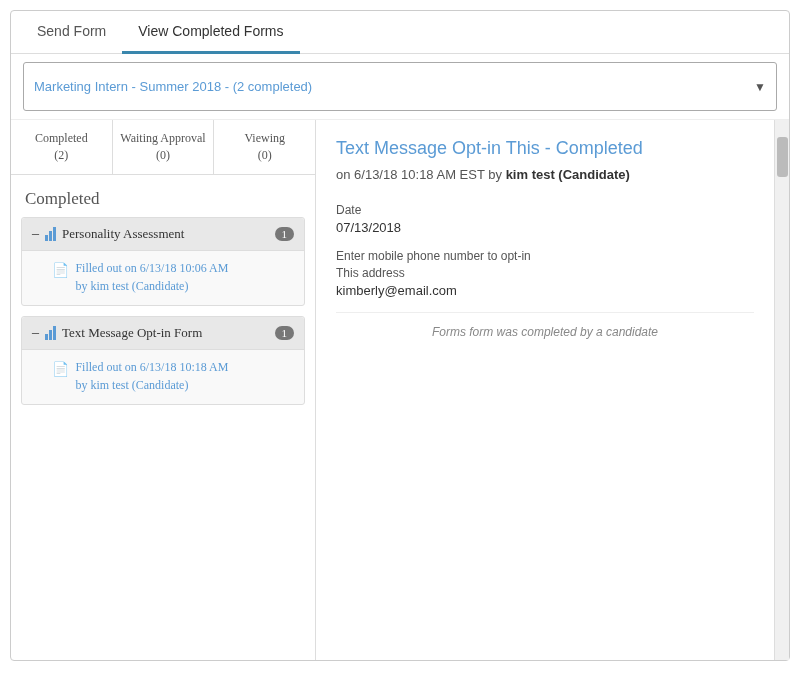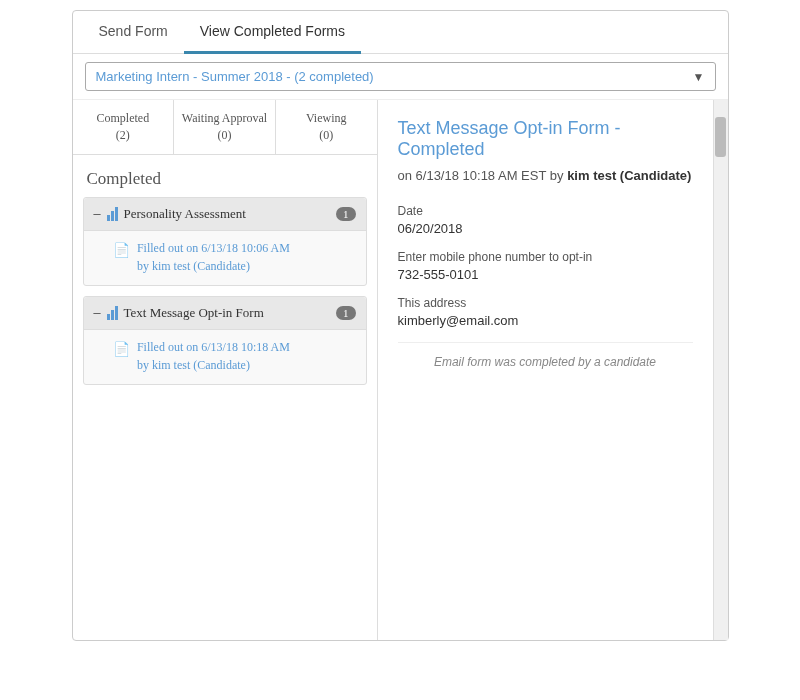--- a/index.html
+++ b/index.html
@@ -1,30 +1,30 @@
 <!DOCTYPE html>
 <html><head>
   <meta charset="utf-8">
   <style>
     * { box-sizing: border-box; margin: 0; padding: 0; }
     body { font-family: Arial, sans-serif; font-size: 13px; background: #fff; color: #333; width: 800px; height: 700px; overflow: hidden; }
 
-    .outer-container { width: 657px; margin: 10px auto; border: 1px solid #ccc; border-radius: 4px; background: #fff; }
+    .outer-container { width: 780px; margin: 10px auto; border: 1px solid #ccc; border-radius: 4px; background: #fff; }
 
     
     .tabs { display: flex; border-bottom: 1px solid #ddd; padding: 0 10px; }
     .tab { padding: 12px 16px; cursor: pointer; font-size: 14px; color: #555; border-bottom: 3px solid transparent; margin-bottom: -1px; }
     .tab.active { color: #333; border-bottom: 3px solid #3a87ad; font-weight: 500; }
 
     
     .viewing-bar { text-align: right; padding: 6px 12px; font-size: 12px; color: #555; border-bottom: 1px solid #eee; }
 
     
     .job-selector { padding: 8px 12px; border-bottom: 1px solid #eee; }
-    .job-select-box { border: 1px solid #aaa; border-radius: 3px; padding: 6px 10px; width: 100%; background: #fff; display: flex; justify-content: space-between; align-items: center; cursor: pointer; color: #5b9bd5; font-size: 13px; }
+    .job-select-box { border: 1px solid #aaa; border-radius: 3px; padding: 16px 10px; width: 100%; background: #fff; display: flex; justify-content: space-between; align-items: center; cursor: pointer; color: #5b9bd5; font-size: 13px; }
     .job-select-box .arrow { color: #555; font-size: 12px; }
 
     
     .main-content { display: flex; height: 540px; }
 
     
     .left-panel { width: 305px; border-right: 1px solid #ddd; flex-shrink: 0; font-family: Liberation Serif, serif; }
 
     
     .status-tabs { display: flex; border-bottom: 1px solid #ddd; }
@@ -142,38 +142,37 @@
             <div>
               <div>Filled out on 6/13/18 10:18 AM</div>
               <div>by kim test (Candidate)</div>
             </div>
           </div>
         </div>
       </div>
     </div>
 
     <div class="right-panel">
-      <div class="form-title">Text Message Opt-in Form - Completed</div>
+      <div class="form-title">Text Message Opt-in This - Completed</div>
       <div class="form-subtitle">
         <span>on 6/13/18 10:18 AM EST by</span>
         <strong>kim test (Candidate)</strong>
       </div>
 
       <div class="field-label">Date</div>
-      <div class="field-value">06/20/2018</div>
+      <div class="field-value">07/13/2018</div>
 
       <div class="field-label">Enter mobile phone number to opt-in</div>
-      <div class="field-value">732-555-0101</div>
 
       <div class="field-label">This address</div>
       <div class="field-value">kimberly@email.com</div>
 
 
       <div class="form-footer">
-        <em>Email form was completed by a candidate</em>
+        <em>Forms form was completed by a candidate</em>
       </div>
     </div>
 
     <div class="scrollbar-area">
       <div class="scrollbar-thumb"></div>
     </div>
   </div>
 </div>
 
 </body></html>

